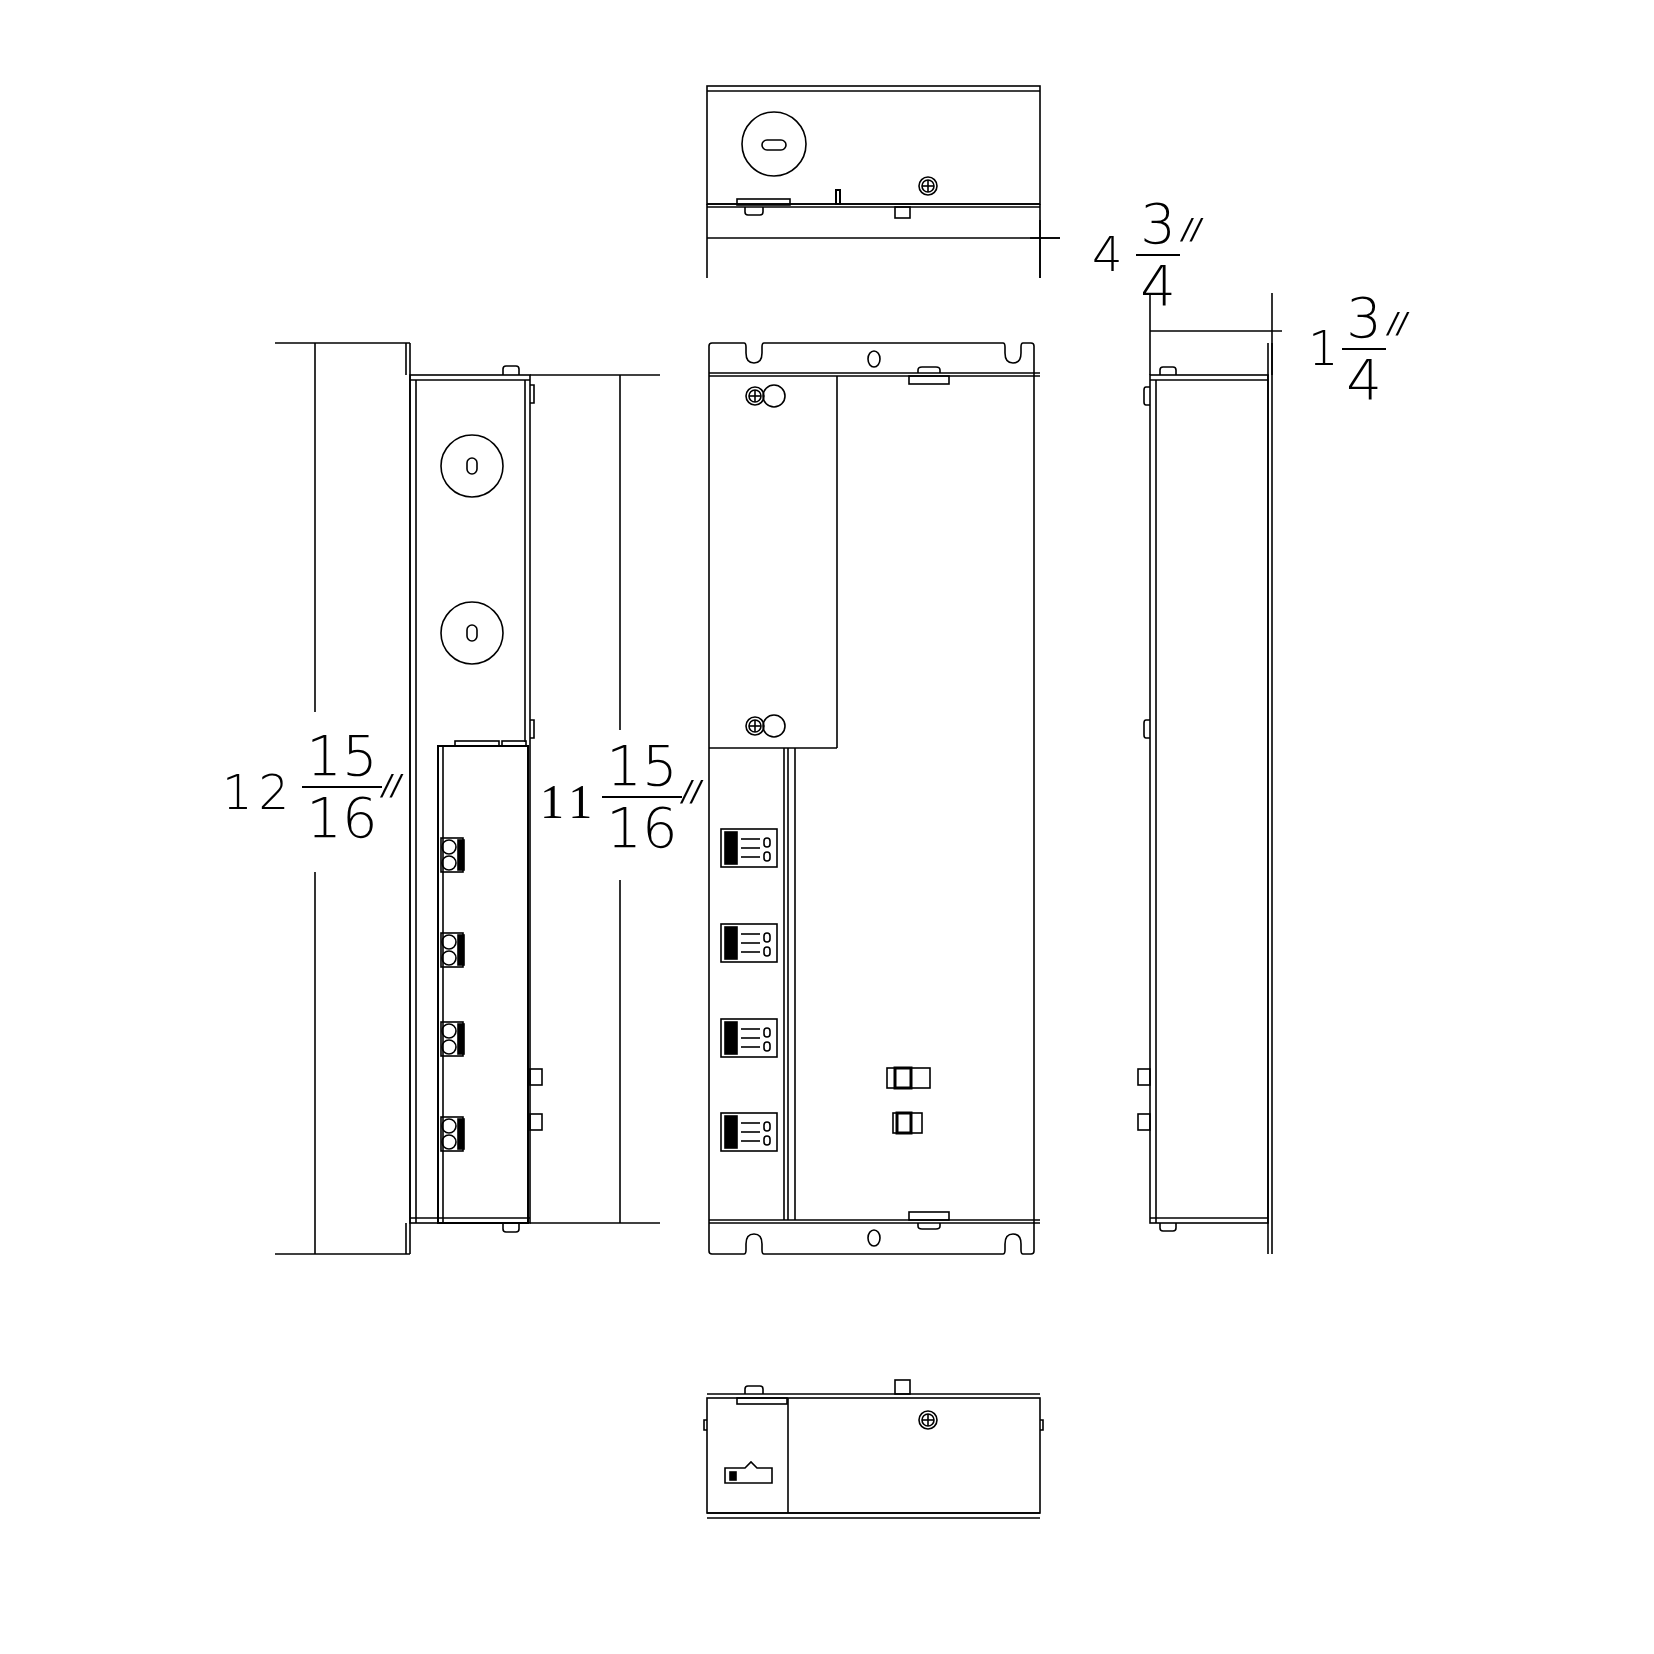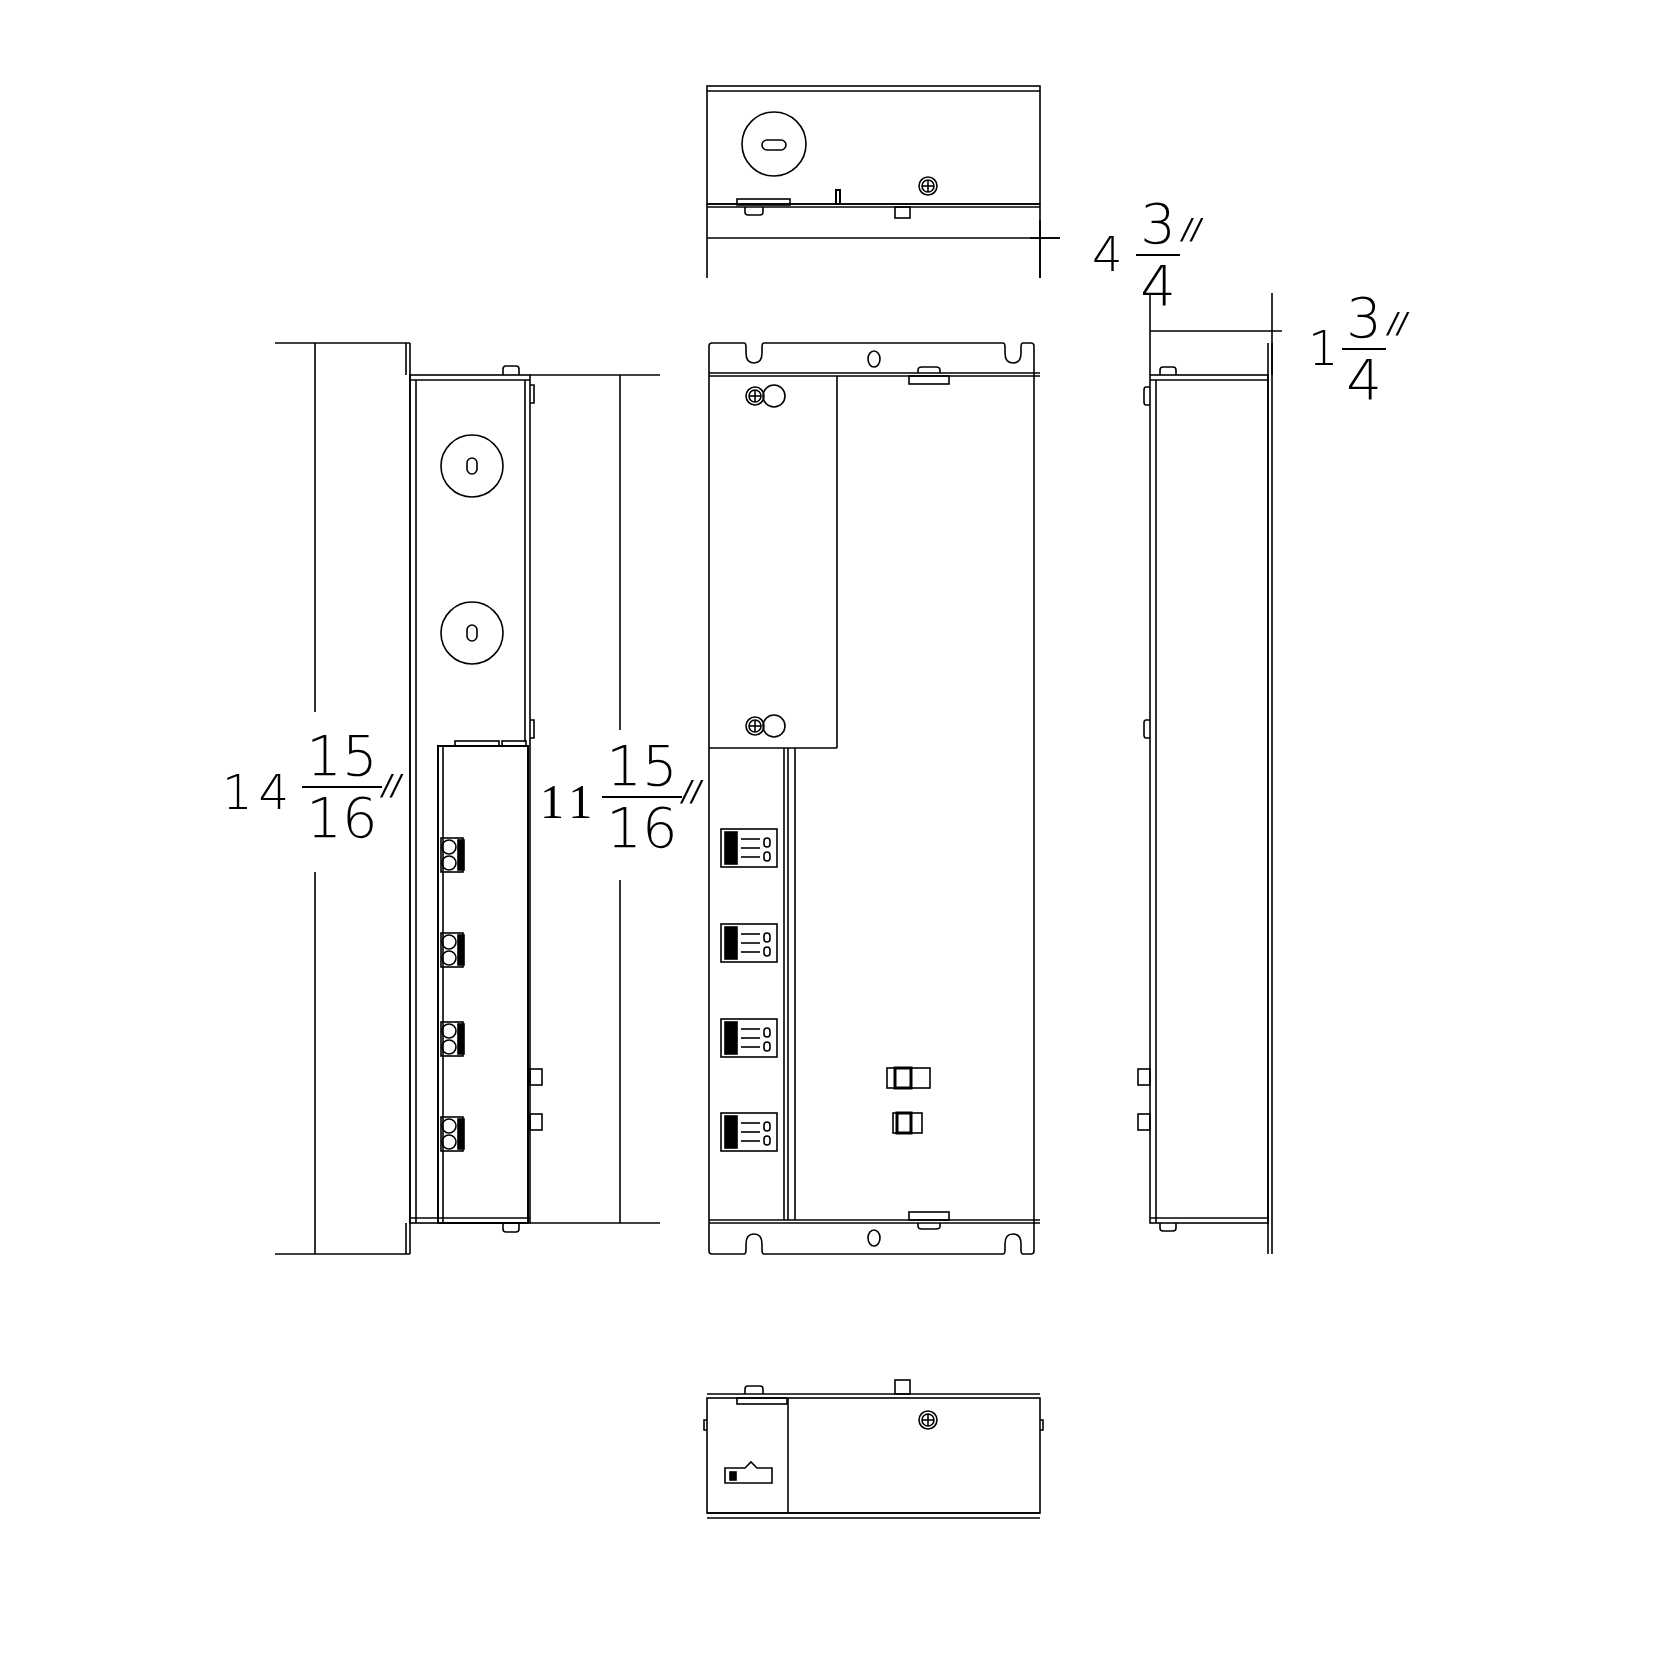--- a/index.html
+++ b/index.html
@@ -251,21 +251,21 @@
   <span class="whole" style="left:0; top:34px;">1</span>
   <span class="frac" style="left:34px; top:0; width:44px;">
     <span class="num">3</span>
     <span class="bar"></span>
     <span class="den">4</span>
   </span>
   <span class="inch" style="left:80px; top:20px;">//</span>
 </div>
 
 <div class="dim-label" style="left:222px; top:728px; width:200px; height:130px;">
-  <span class="whole" style="left:0; top:40px;">14</span>
+  <span class="whole" style="left:0; top:40px;">12</span>
   <span class="frac" style="left:80px; top:0; width:80px;">
     <span class="num">15</span>
     <span class="bar"></span>
     <span class="den">16</span>
   </span>
   <span class="inch" style="left:160px; top:44px;">//</span>
 </div>
 
 <div class="dim-label" style="left:540px; top:738px; width:200px; height:130px;">
   <span class="whole" style="left:0; top:40px;font-family:Liberation Serif, serif;">11</span>

